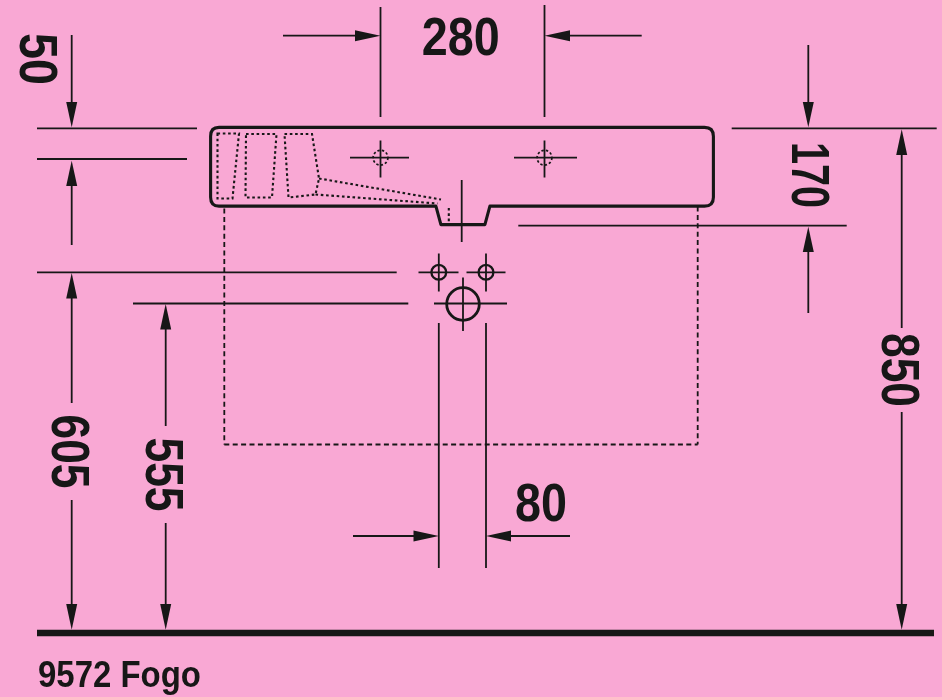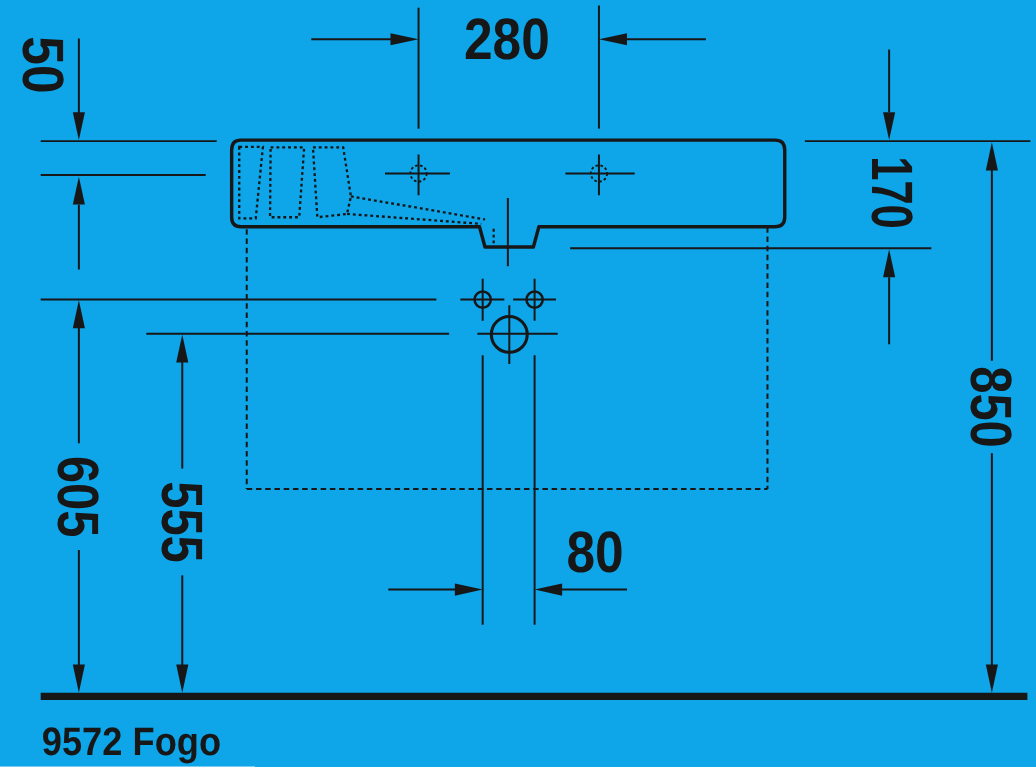--- a/index.html
+++ b/index.html
@@ -4,21 +4,21 @@
 <style>
   html, body {
     margin: 0;
     padding: 0;
     background: #ffffff;
   }
   .stage {
     position: relative;
     width: 942px;
     height: 697px;
-    background: #0ea5e9;
+    background: #f9a8d4;
     overflow: hidden;
     font-family: "Liberation Sans", sans-serif;
   }
   svg { display: block; }
   .thin   { stroke: #171717; stroke-width: 1.8; fill: none; }
   .thick  { stroke: #171717; stroke-width: 3.1; fill: none; stroke-linejoin: round; }
   .floor  { stroke: #171717; stroke-width: 6.5; fill: none; }
   .hidden-dot { stroke: #171717; stroke-width: 2.1; fill: none; stroke-dasharray: 2.6 2.7; }
   .dash   { stroke: #171717; stroke-width: 1.8; fill: none; stroke-dasharray: 5 3.4; }
   .circ-dash { stroke: #171717; stroke-width: 1.7; fill: none; stroke-dasharray: 2.4 2.1; }

